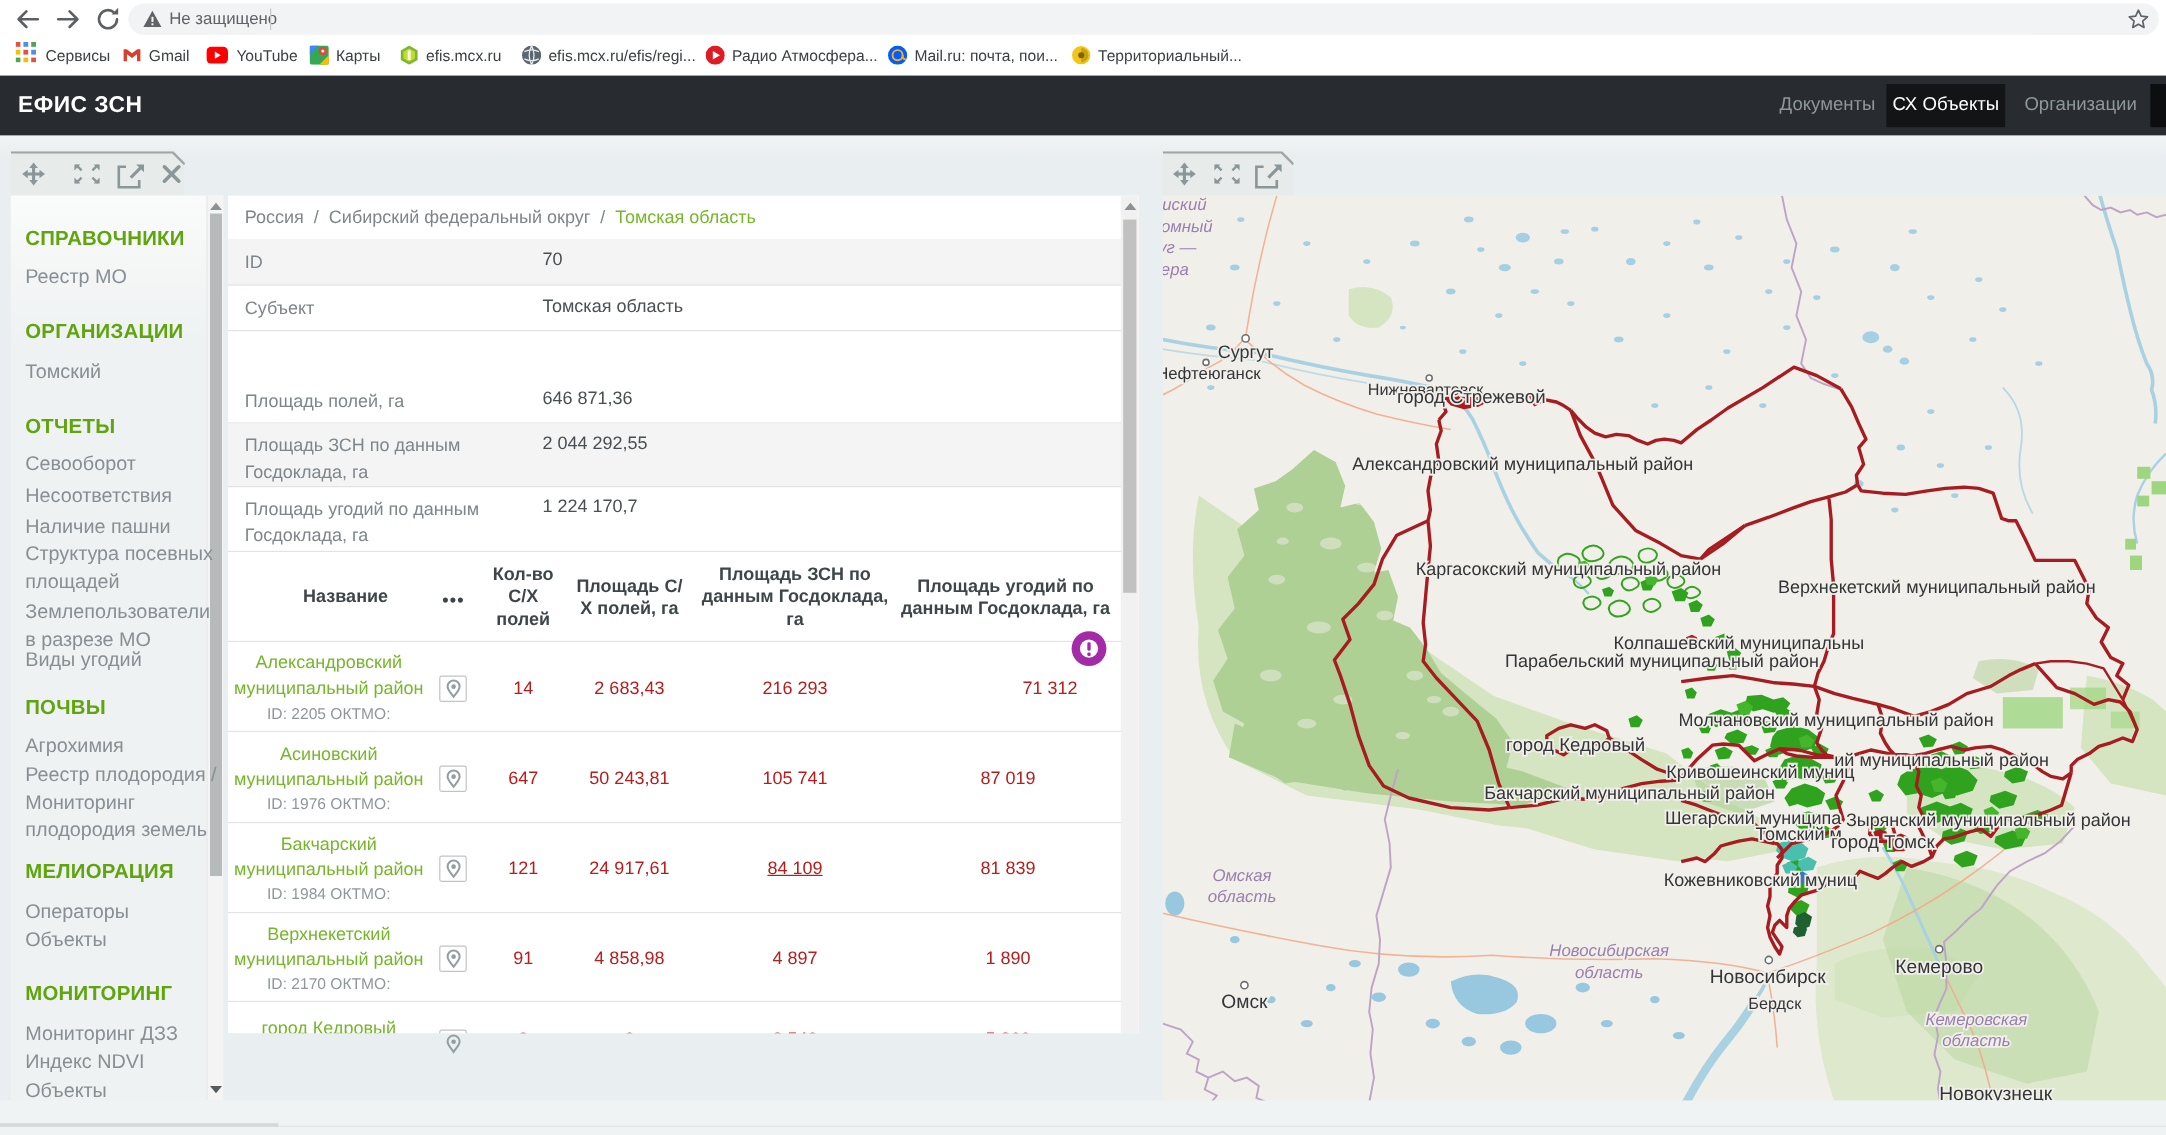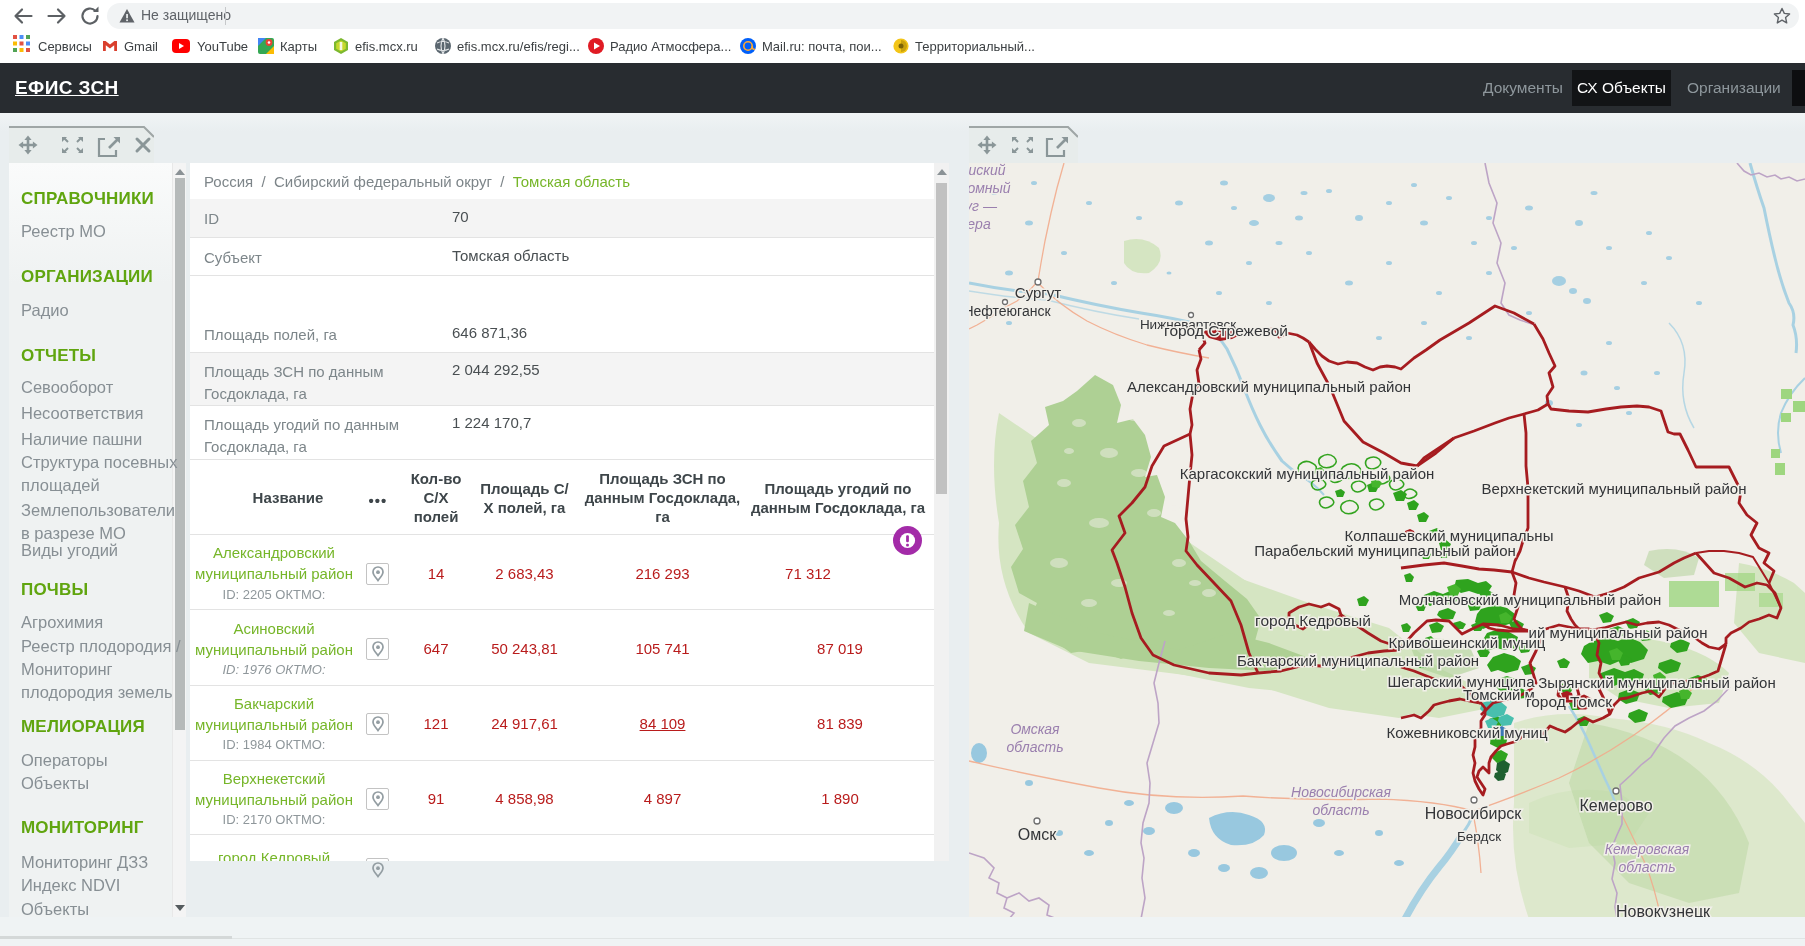--- a/index.html
+++ b/index.html
@@ -16,21 +16,21 @@
   #omnibox .nesec { position:absolute; left:34px; top:4px; font-size:14px; color:#5f6368; }
   #omnibox .sep { position:absolute; left:118px; top:4px; width:1px; height:18px; background:#c6c8ca; }
   #omnibox .url { position:absolute; left:130px; top:5px; font-size:13.6px; color:#202124; white-space:nowrap; letter-spacing:0px; max-width:1610px; overflow:hidden; }
   #bookmarks { position:absolute; left:0; top:32px; width:1805px; height:30px; background:#fff; }
   .bm { position:absolute; top:4px; height:22px; font-size:13px; color:#3c4043; white-space:nowrap; }
   .bm .lbl { position:absolute; left:22px; top:3px; }
   .bmi { position:absolute; left:0; top:2px; width:16px; height:16px; }
 
   
   #apphead { position:absolute; left:0; top:63px; width:1805px; height:50px; background:#282c30; }
-  #brand { position:absolute; left:15px; top:14px; color:#fff; font-size:19px; font-weight:bold; letter-spacing:0.4px;text-decoration:underline; }
+  #brand { position:absolute; left:15px; top:14px; color:#fff; font-size:19px; font-weight:bold; letter-spacing:0.4px; }
   .nav { position:absolute; top:0; height:50px; line-height:50px; font-size:15.5px; color:#8e979c; }
   #nav-act { position:absolute; left:1572px; top:7px; width:99px; height:36px; background:#121416; color:#fff; text-align:center; line-height:36px; font-size:15.5px; }
   #nav-right { position:absolute; left:1792px; top:7px; width:13px; height:36px; background:#0d0e10; }
 
   
   #pagebg { position:absolute; left:0; top:113px; width:1805px; height:833px; background:linear-gradient(180deg,#f0f4f5 0,#e9eef0 18px); }
 
   .toolbox { position:absolute; background:#e7eceb; }
   .toolbox svg { position:absolute; left:0; top:0; }
 
@@ -229,21 +229,21 @@
 <div id="sidebar"></div>
 <div id="side-scroll">
   <div class="sarrow" style="top:6px; border-left:5px solid transparent; border-right:5px solid transparent; border-bottom:6px solid #8b9296;"></div>
   <div class="thumb"></div>
   <div class="sarrow" style="bottom:6px; border-left:5px solid transparent; border-right:5px solid transparent; border-top:6px solid #555b5e;"></div>
 </div>
 <div id="side-items">
   <div class="shead" style="top:189px">СПРАВОЧНИКИ</div>
   <div class="sitem" style="top:220px">Реестр МО</div>
   <div class="shead" style="top:267px">ОРГАНИЗАЦИИ</div>
-  <div class="sitem" style="top:299px">Радио</div>
+  <div class="sitem" style="top:299px">Томский</div>
   <div class="shead" style="top:346px">ОТЧЕТЫ</div>
   <div class="sitem" style="top:376px">Севооборот</div>
   <div class="sitem" style="top:402px">Несоответствия</div>
   <div class="sitem" style="top:428px">Наличие пашни</div>
   <div class="sitem" style="top:451px;">Структура посевных<br>площадей</div>
   <div class="sitem" style="top:499px;">Землепользователи<br>в разрезе МО</div>
   <div class="sitem" style="top:539px">Виды угодий</div>
   <div class="shead" style="top:580px">ПОЧВЫ</div>
   <div class="sitem" style="top:611px">Агрохимия</div>
   <div class="sitem" style="top:635px;">Реестр плодородия /<br>Мониторинг<br>плодородия земель</div>
@@ -287,25 +287,25 @@
   <div class="th" style="left:548px; top:316px; width:200px;">Площадь угодий по<br>данным Госдоклада, га</div>
   <div class="th" style="left:385px; top:306px; width:175px;">Площадь ЗСН по<br>данным Госдоклада,<br>га</div>
   <div class="rowline" style="top:371px"></div>
 
   <div class="tname nm" style="top:379px;">Александровский муниципальный район</div>
   <div class="tid nm" style="top:424px;">ID: 2205 ОКТМО:</div>
   <div class="pinbtn" style="left:176px; top:400px;"></div>
   <div class="tnum" style="left:215px; top:402px; width:62px;">14</div>
   <div class="tnum" style="left:282px; top:402px; width:105px;">2 683,43</div>
   <div class="tnum" style="left:395px; top:402px; width:155px;">216 293</div>
-  <div class="tnum" style="left:528px; top:402px; width:180px;">71 312</div>
+  <div class="tnum" style="left:528px; top:402px; width:180px;text-align:right;">71 312</div>
   <div class="rowline" style="top:446px"></div>
 
   <div class="tname nm" style="top:455px;">Асиновский муниципальный район</div>
-  <div class="tid nm" style="top:499px;font-style:italic;">ID: 1976 ОКТМО:</div>
+  <div class="tid nm" style="top:499px;">ID: 1976 ОКТМО:</div>
   <div class="pinbtn" style="left:176px; top:475px;"></div>
   <div class="tnum" style="left:215px; top:477px; width:62px;">647</div>
   <div class="tnum" style="left:282px; top:477px; width:105px;">50 243,81</div>
   <div class="tnum" style="left:395px; top:477px; width:155px;">105 741</div>
   <div class="tnum" style="left:560px; top:477px; width:180px;">87 019</div>
   <div class="rowline" style="top:522px"></div>
 
   <div class="tname nm" style="top:530px;">Бакчарский муниципальный район</div>
   <div class="tid nm" style="top:574px;">ID: 1984 ОКТМО:</div>
   <div class="pinbtn" style="left:176px; top:550px;"></div>

